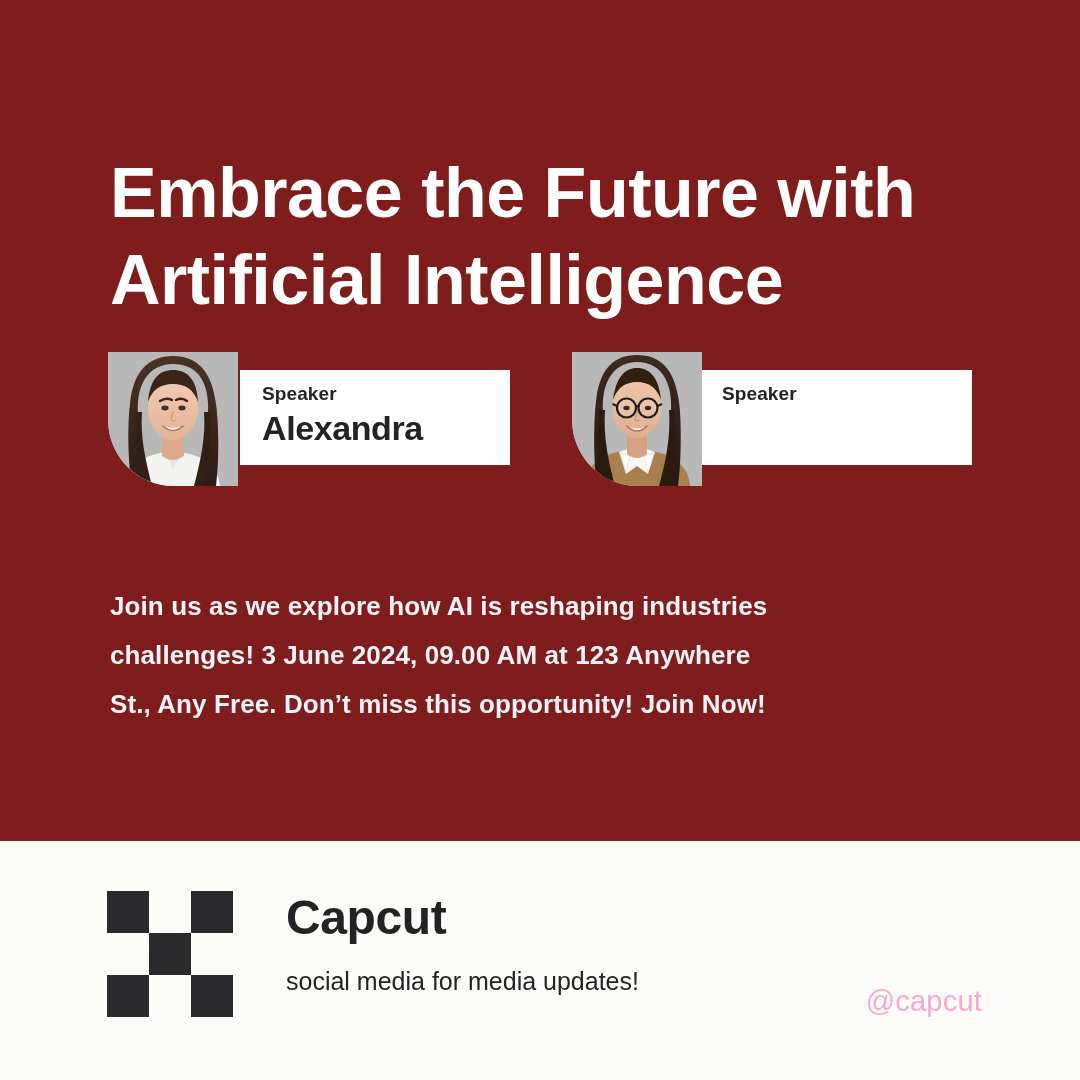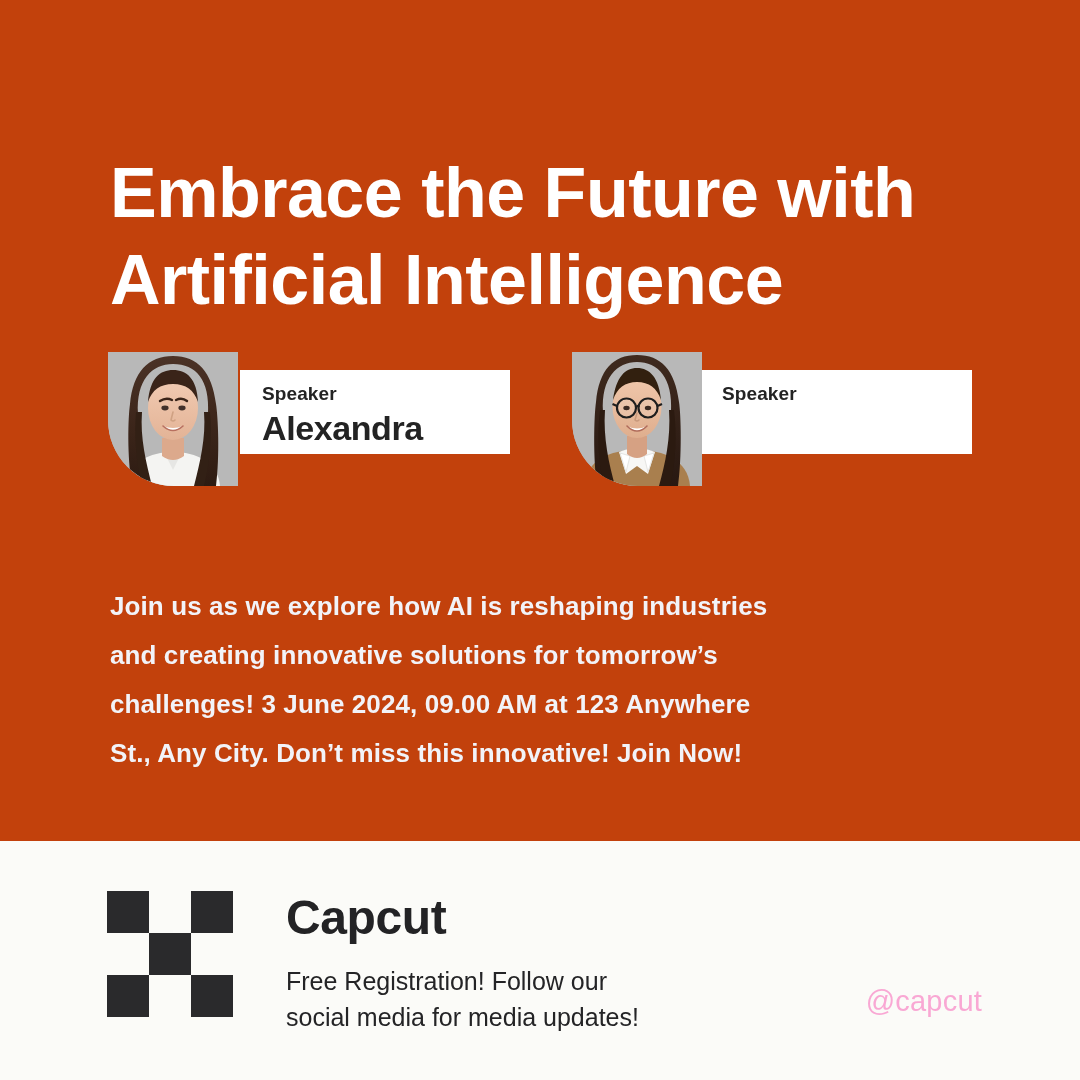--- a/index.html
+++ b/index.html
@@ -16,21 +16,21 @@
     font-family: "Liberation Sans", "DejaVu Sans", sans-serif;
     -webkit-font-smoothing: antialiased;
   }
 
   
   #hero {
     position: absolute;
     left: 0; top: 0;
     width: 1080px;
     height: 841px;
-    background: #c2410c;
+    background: #7f1d1d;
   }
 
   
   #headline {
     position: absolute;
     left: 110px;
     top: 103px;
     width: 900px;
     color: #FFFFFF;
     font-size: 70px;
@@ -45,21 +45,21 @@
     position: absolute;
     top: 352px;
     height: 134px;
   }
   #speaker-1 { left: 108px; width: 402px; }
   #speaker-2 { left: 572px; width: 400px; }
 
   .sp-plate {
     position: absolute;
     top: 18px;
-    height: 84px;
+    height: 95px;
     background: #FFFFFF;
     box-sizing: border-box;
     padding: 14px 0 0 22px;
   }
   #speaker-1 .sp-plate { left: 132px; right: 0; }
   #speaker-2 .sp-plate { left: 128px; right: 0; }
 
   .sp-role {
     display: block;
     font-size: 19px;
@@ -276,23 +276,22 @@
           <path d="M55 74 q10 10 20 0" stroke="#b06b59" stroke-width="1.6" fill="none" stroke-linecap="round"></path>
 
           <path d="M33 58 C31 86 37 112 43 134 L32 134 C26 110 25 82 28 58 Z" fill="#2b1a10"></path>
           <path d="M97 58 C99 86 93 112 87 134 L98 134 C104 110 105 82 102 58 Z" fill="#2b1a10"></path>
         </svg>
       </div>
     </div>
 
     <p id="body-copy">
       <span class="ln">Join us as we explore how AI is reshaping industries</span>
-      <span class="ln">and creating innovative solutions for tomorrow’s</span>
       <span class="ln">challenges! 3 June 2024, 09.00 AM at 123 Anywhere</span>
-      <span class="ln">St., Any City. Don’t miss this innovative! Join Now!</span>
+      <span class="ln">St., Any Free. Don’t miss this opportunity! Join Now!</span>
     </p>
   </div>
 
   <div id="footer"></div>
 
   <div id="logo-mark">
     <div class="grid">
       <div class="cell on"></div>
       <div class="cell"></div>
       <div class="cell on"></div>
@@ -301,20 +300,19 @@
       <div class="cell"></div>
       <div class="cell on"></div>
       <div class="cell"></div>
       <div class="cell on"></div>
     </div>
   </div>
 
   <div id="brand-block">
     <span id="brand-name">Capcut</span>
     <span id="brand-tagline">
-      <span class="ln">Free Registration! Follow our</span>
       <span class="ln">social media for media updates!</span>
     </span>
   </div>
 
   <span id="handle">@capcut</span>
 
 </div>
 
 </body></html>

